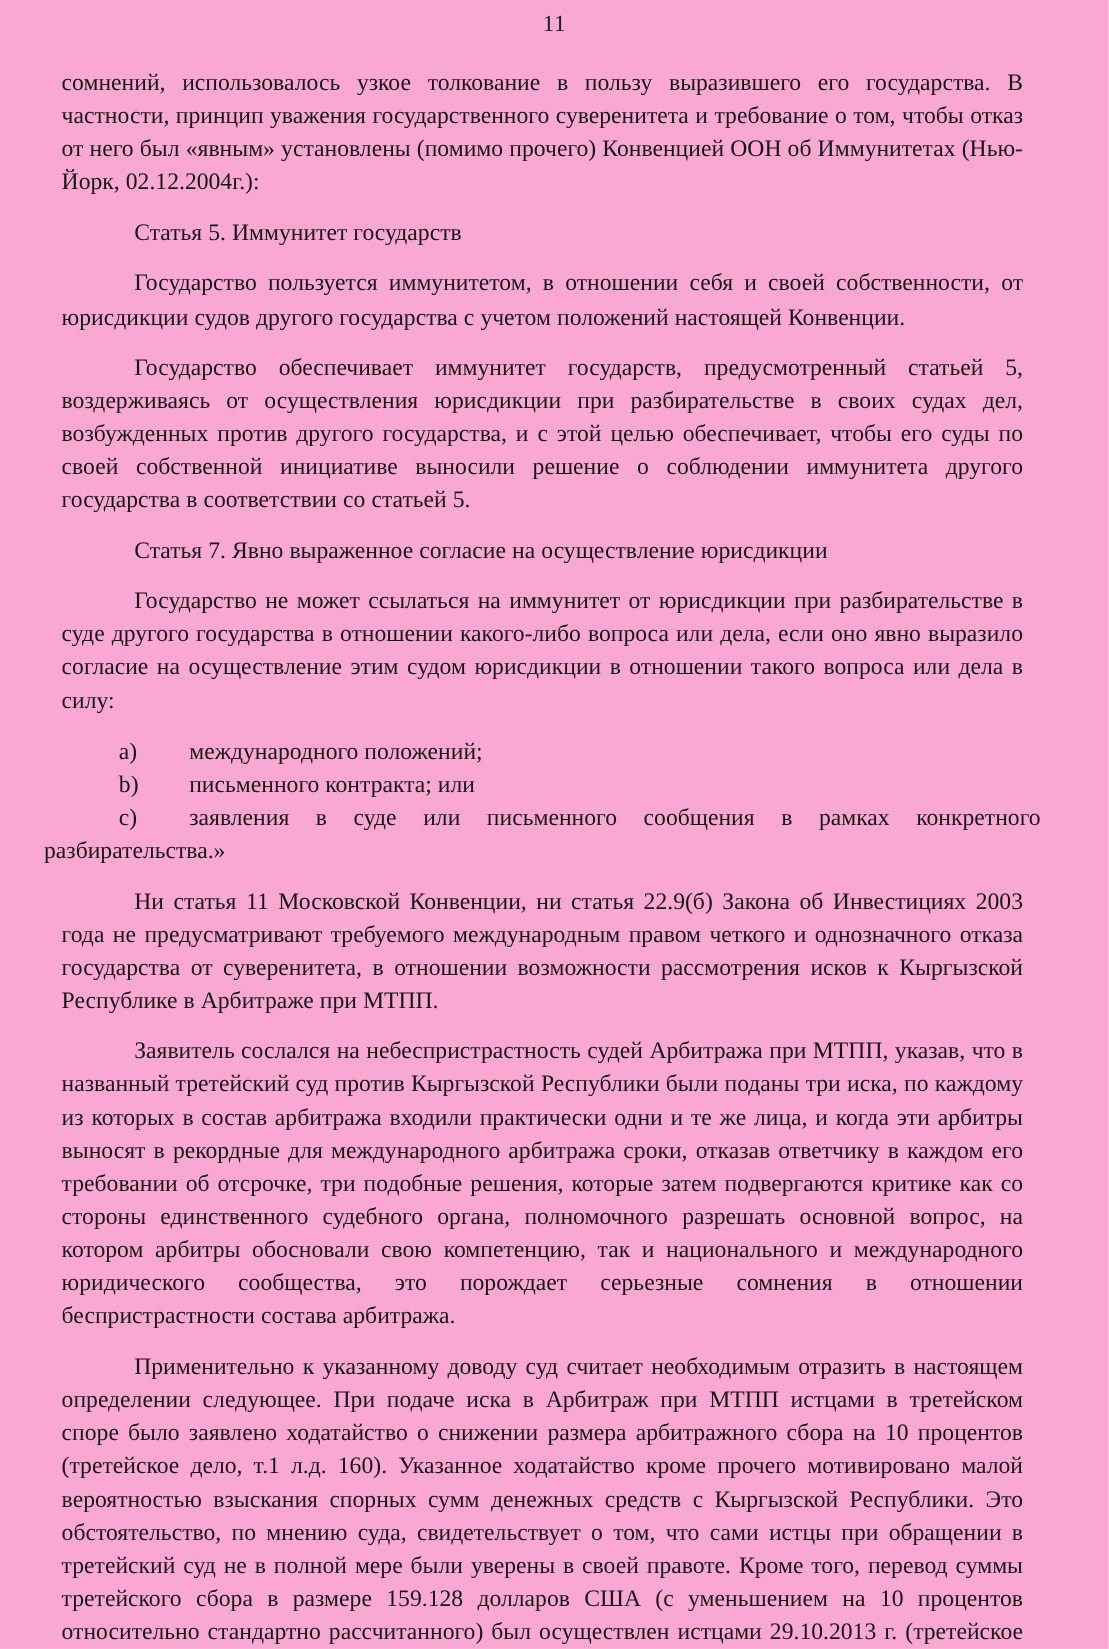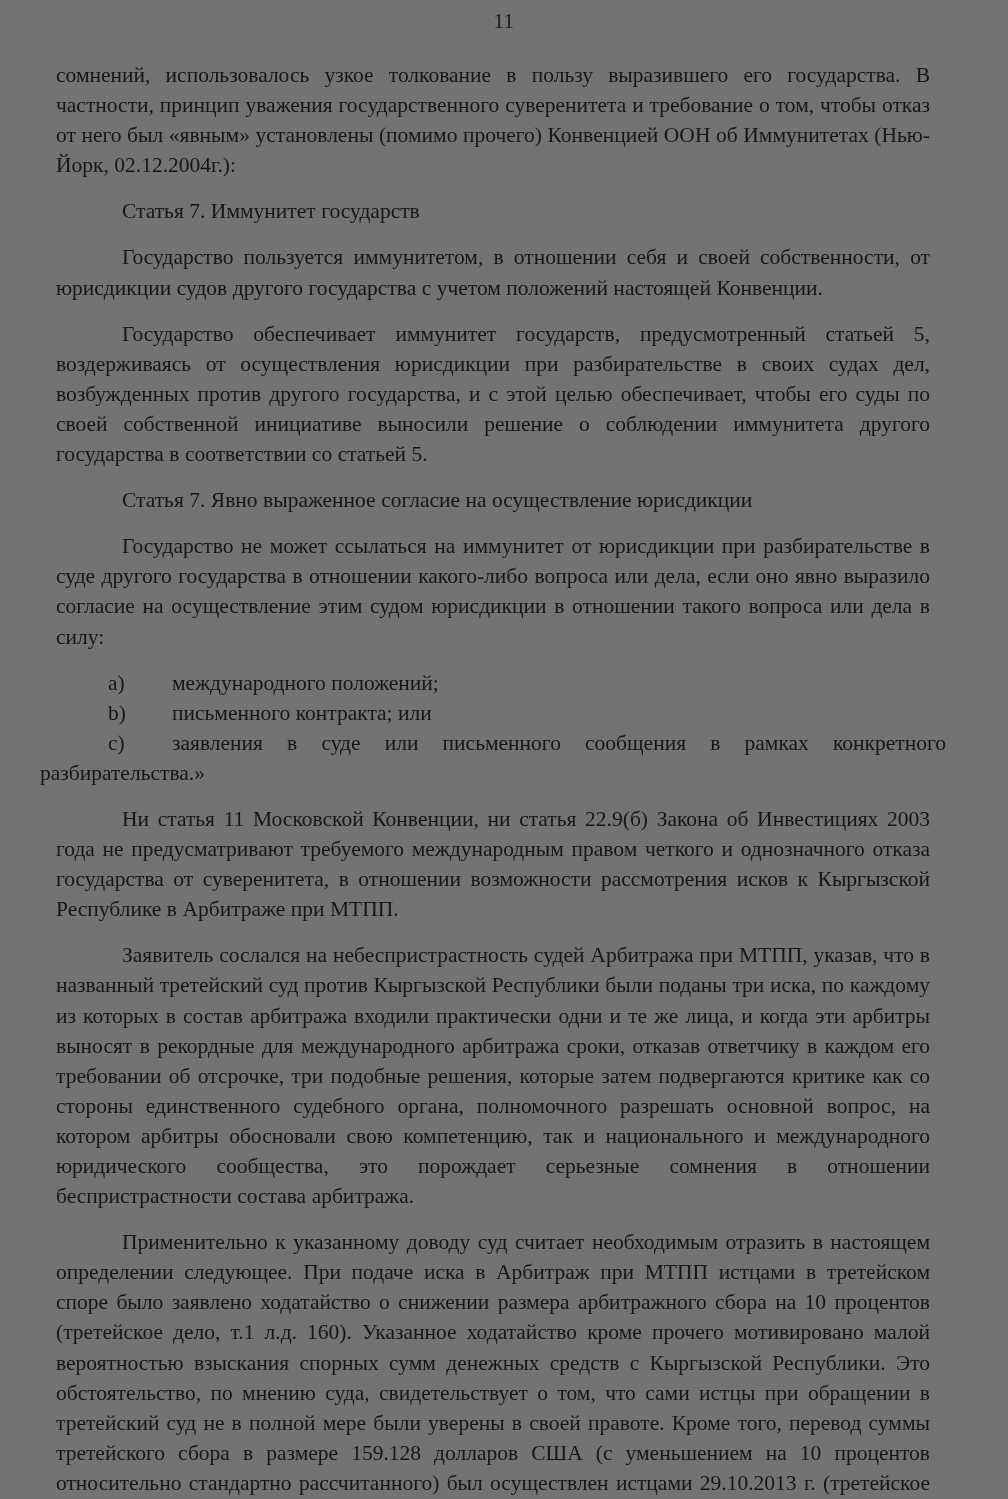--- a/index.html
+++ b/index.html
@@ -67,28 +67,28 @@
     left: 68px;
     top: 0;
     text-indent: 0;
     width: 50px;
     text-align: left;
   }
 </style>
 </head>
 <body>
 
-<div class="page" style="background: #737373; color: rgb(22, 22, 22);">
+<div class="page" style="background: #f9a8d4; color: rgb(22, 22, 22);">
 
   <div class="page-number">11</div>
 
   <div class="body-text">
 
     <p class="para noindent">сомнений, использовалось узкое толкование в пользу выразившего его государства. В частности, принцип уважения государственного суверенитета и требование о том, чтобы отказ от него был «явным» установлены (помимо прочего) Конвенцией ООН об Иммунитетах (Нью-Йорк, 02.12.2004г.):</p>
-    <p class="para">Статья 7. Иммунитет государств</p>
+    <p class="para">Статья 5. Иммунитет государств</p>
     <p class="para">Государство пользуется иммунитетом, в отношении себя и своей собственности, от юрисдикции судов другого государства с учетом положений настоящей Конвенции.</p>
     <p class="para">Государство обеспечивает иммунитет государств, предусмотренный статьей 5, воздерживаясь от осуществления юрисдикции при разбирательстве в своих судах дел, возбужденных против другого государства, и с этой целью обеспечивает, чтобы его суды по своей собственной инициативе выносили решение о соблюдении иммунитета другого государства в соответствии со статьей 5.</p>
     <p class="para">Статья 7. Явно выраженное согласие на осуществление юрисдикции</p>
     <p class="para">Государство не может ссылаться на иммунитет от юрисдикции при разбирательстве в суде другого государства в отношении какого-либо вопроса или дела, если оно явно выразило согласие на осуществление этим судом юрисдикции в отношении такого вопроса или дела в силу:</p>
 
     <div class="list-row">
       <span class="marker">a)</span><span>международного положений;</span>
     </div>
     <div class="list-row">
       <span class="marker">b)</span><span>письменного контракта; или</span>

